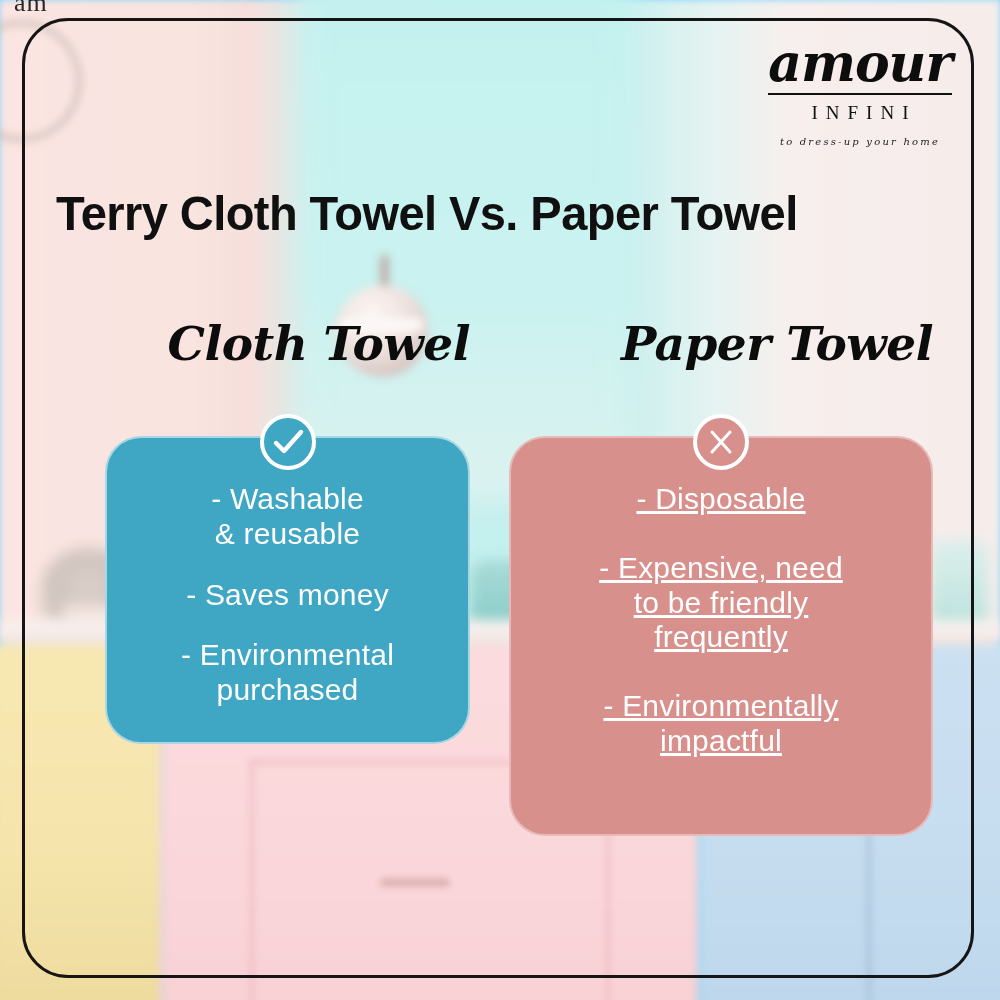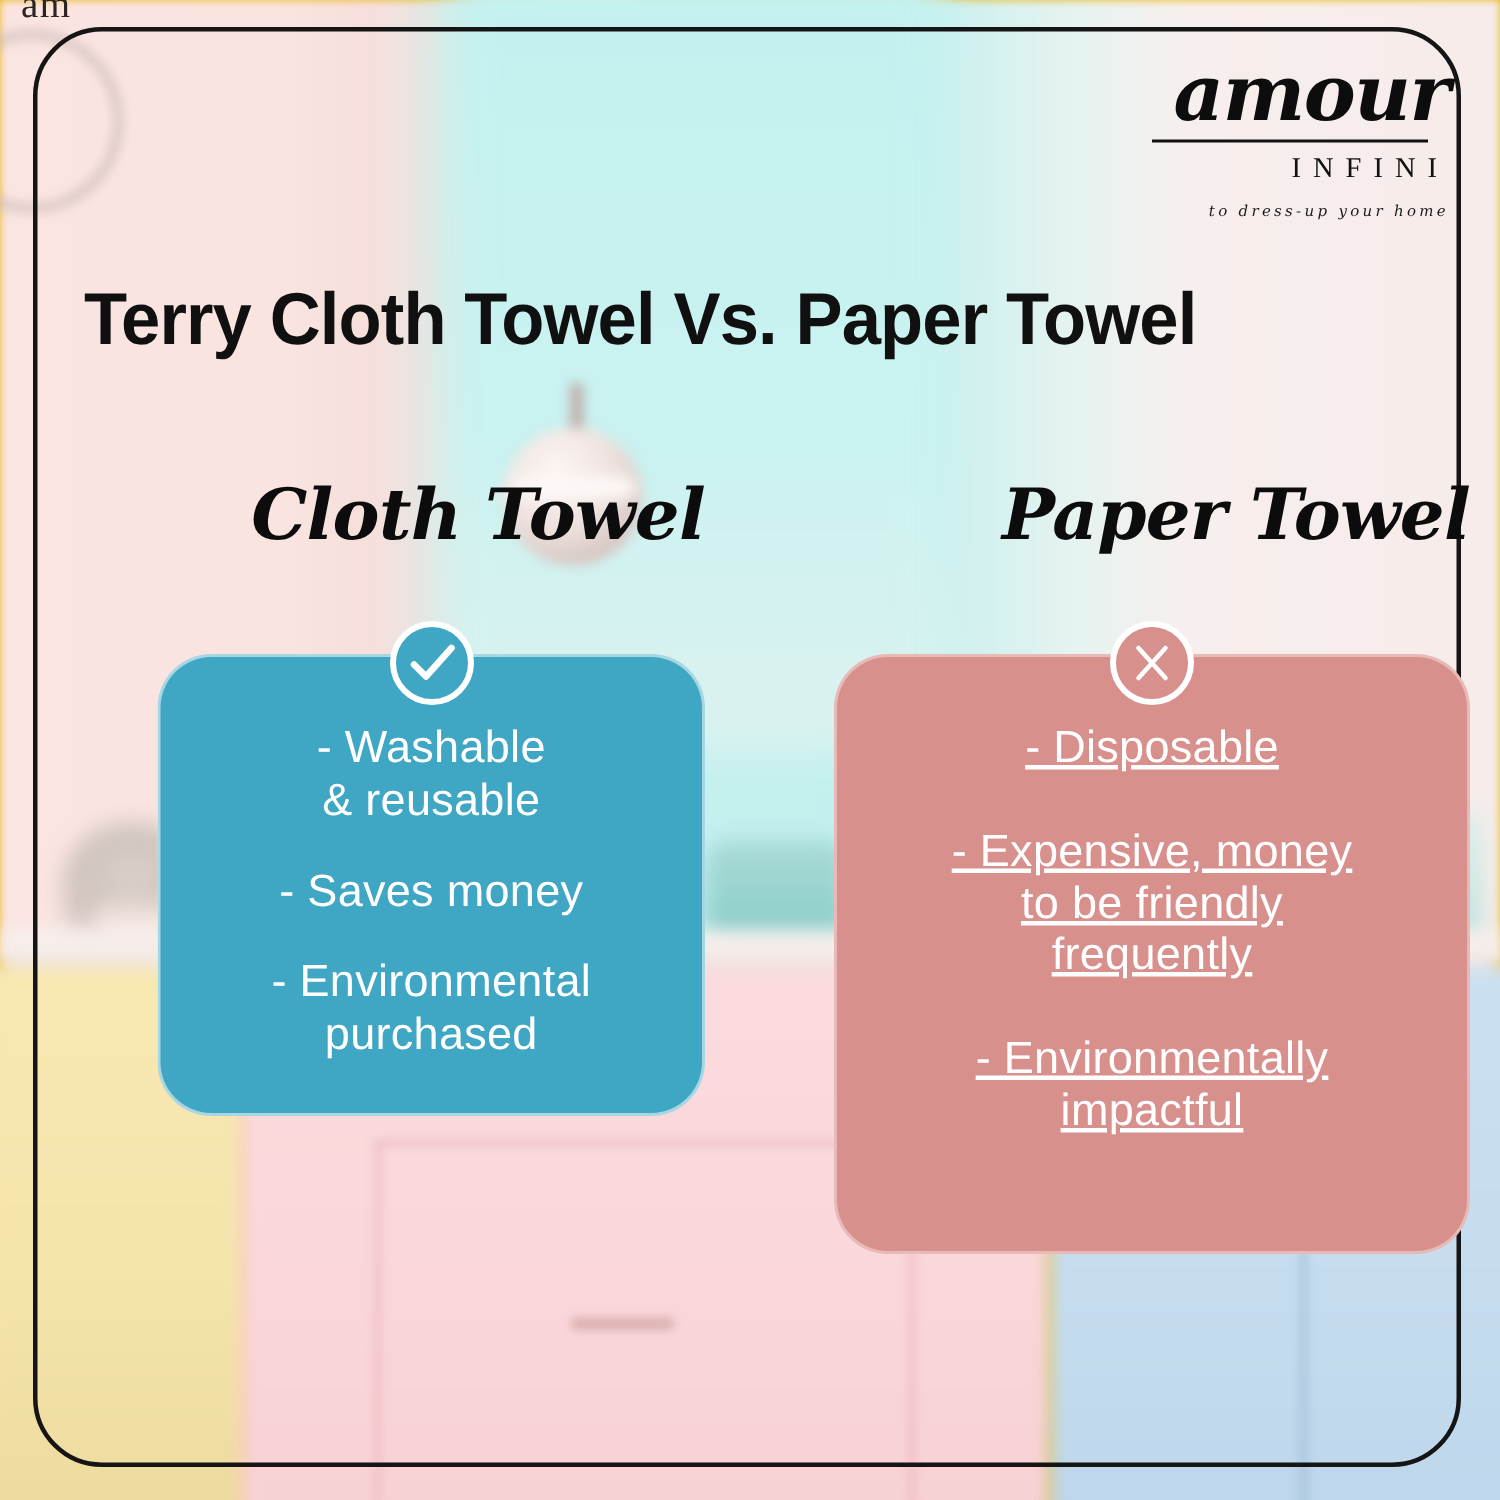--- a/index.html
+++ b/index.html
@@ -12,21 +12,21 @@
   body {
     font-family: "Liberation Sans", sans-serif;
     background: #fdeeea;
   }
 
   #canvas {
     position: relative;
     width: 1000px;
     height: 1000px;
     overflow: hidden;
-    background: #eab308;
+    background: #7dd3fc;
   }
 
   
   .bg-layer {
     position: absolute;
     inset: 0;
     overflow: hidden;
   }
   
   .bg-wall {
@@ -221,21 +221,21 @@
     font-size: 26px;
     color: #2a2422;
     letter-spacing: 1px;
   }
 
   
   .logo {
     position: absolute;
     right: 34px; top: 38px;
     width: 212px;
-    text-align: right;
+    text-align: center;
   }
   .logo-script {
     font-family: "DejaVu Serif", serif;
     font-style: italic;
     font-weight: 700;
     font-size: 52px;
     line-height: .95;
     color: #0d0d0d;
     letter-spacing: -1px;
   }
@@ -273,21 +273,21 @@
     transform: scaleX(.96);
     transform-origin: left center;
   }
 
   
   .col {
     position: absolute;
     top: 320px;
   }
   .col-left  { left: 105px; width: 365px; }
-  .col-right { left: 556px; width: 424px; }
+  .col-right { left: 509px; width: 424px; }
 
   .col-title {
     text-align: right;
     font-family: "DejaVu Serif", serif;
     font-style: italic;
     font-weight: 700;
     font-size: 47px;
     color: #0c0c0c;
     line-height: 1;
     letter-spacing: -.5px;
@@ -427,21 +427,21 @@
           <path d="M15 14 L33 34 M33 14 L15 34" fill="none" stroke="#ffffff" stroke-width="3" stroke-linecap="round"></path>
         </svg>
       </span>
     </div>
     <div class="card card-rose">
       <ul>
         <li>
           <span>- Disposable</span>
         </li>
         <li>
-          <span>- Expensive, money</span><br>
+          <span>- Expensive, need</span><br>
           <span>to be friendly</span><br>
           <span>frequently</span>
         </li>
         <li>
           <span>- Environmentally</span><br>
           <span>impactful</span>
         </li>
       </ul>
     </div>
   </div>

